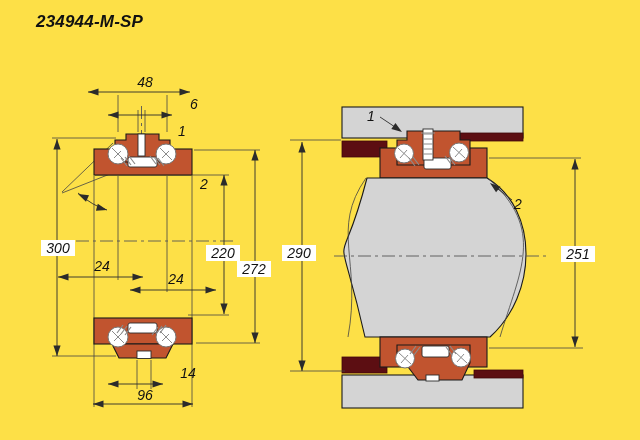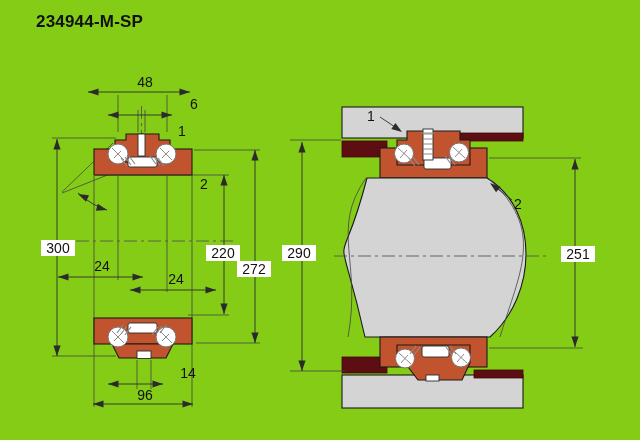--- a/index.html
+++ b/index.html
@@ -1,17 +1,17 @@
 <!DOCTYPE html>
 <html><head>
 <meta charset="utf-8">
 <style>
   html,body{margin:0;padding:0;background:#ffffff;}
-  .canvas{position:relative;width:640px;height:440px;background:#84cc16;overflow:hidden;
-          font-family:"Liberation Sans",sans-serif;}
+  .canvas{position:relative;width:640px;height:440px;background:#fde047;overflow:hidden;
+          font-family:"Liberation Sans",sans-serif;font-style:italic;}
   svg{display:block;}
   svg text{font-family:"Liberation Sans",sans-serif;fill:#111111;}
   .dimtxt{font-size:14px;}
   .callout{font-size:14px;}
   .title-txt{font-size:17px;font-weight:bold;letter-spacing:.2px;}
   .orange{fill:#c1542f;stroke:#1a1a1a;stroke-width:1.1;}
   .gray{fill:#d4d4d4;stroke:#1a1a1a;stroke-width:1.1;}
   .maroon{fill:#5c0e12;stroke:#40080b;stroke-width:0.8;}
   .whitecut{fill:#ffffff;stroke:#2b2b2b;stroke-width:0.9;}
   .ball{fill:#ffffff;stroke:#777777;stroke-width:1;}

